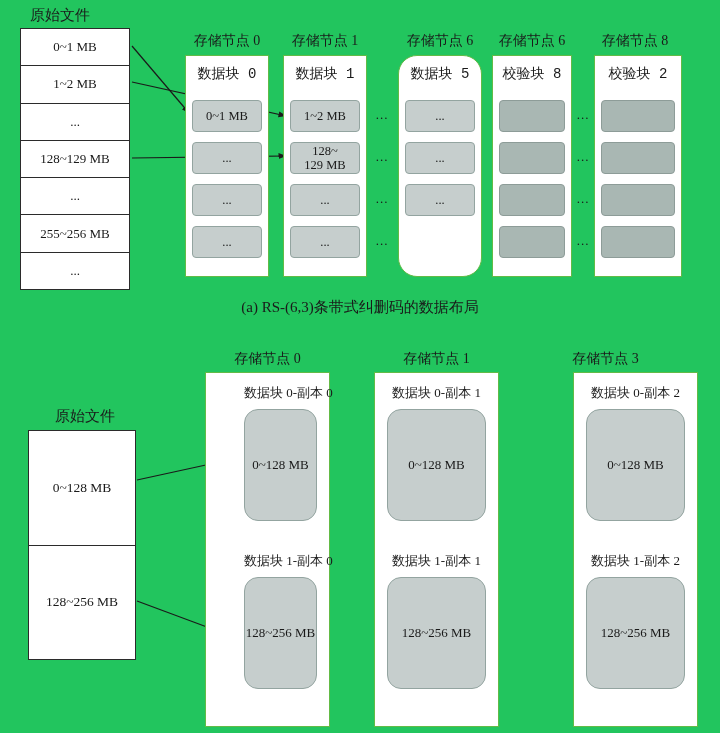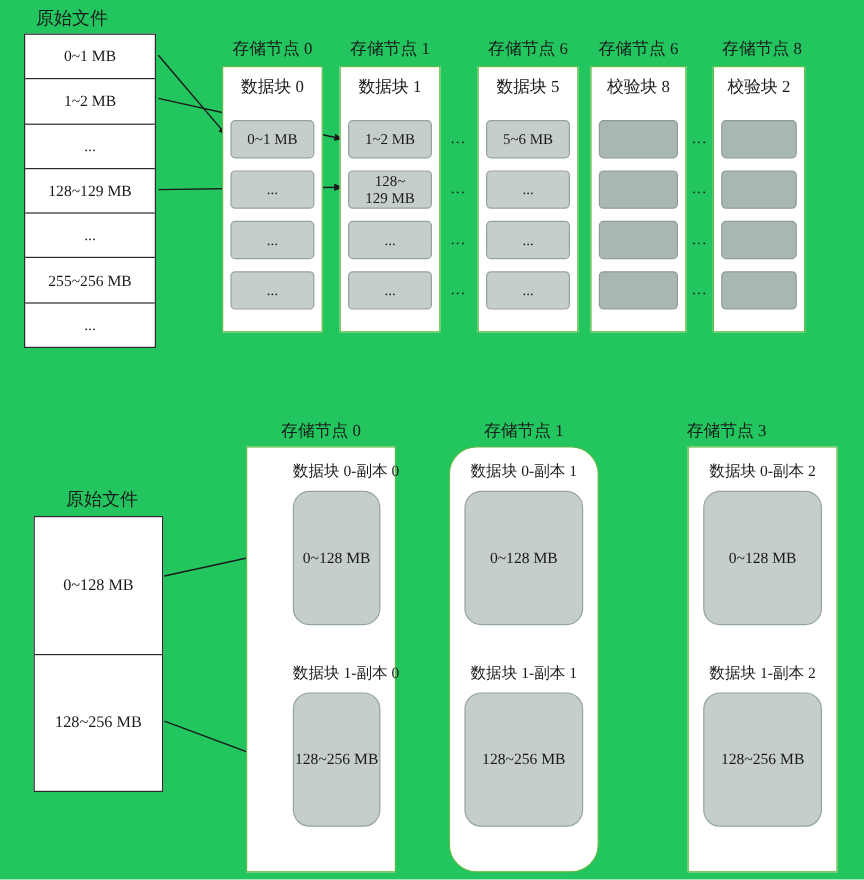--- a/index.html
+++ b/index.html
@@ -9,21 +9,21 @@
   .arrows { position:absolute; left:0; top:0; width:720px; height:733px; pointer-events:none; }
 
   .file-label { position:absolute; font-size:15px; }
   .file-table { position:absolute; border:1px solid #2b2b2b; display:flex; flex-direction:column; background:#fff; }
   .file-row { flex:1; display:flex; align-items:center; justify-content:center; font-size:13px; border-bottom:1px solid #2b2b2b; padding:0 2px; }
   .file-row:last-child { border-bottom:none; }
 
   .node-header { position:absolute; text-align:center; font-size:14px; white-space:nowrap; }
   .node-box { position:absolute; border:1.5px solid var(--node-border,#62bb46); background:#fff; padding:6px; }
   .a-box { top:55px; height:222px; }
-  .block-title { height:24px; line-height:24px; text-align:center; font-size:14px; white-space:nowrap; }
+  .block-title { height:24px; line-height:24px; text-align:center; font-size:14px; white-space:nowrap;font-family:Liberation Mono, monospace; }
   .cells { margin-top:14px; display:flex; flex-direction:column; gap:10px; }
   .cell { height:32px; border-radius:4px; display:flex; align-items:center; justify-content:center;
           font-size:12.5px; text-align:center; white-space:pre-line; line-height:1.15; }
   .cell.data { background:var(--data-fill,#c6cecd); border:1px solid var(--data-border,#93a4a0); }
   .cell.parity { background:var(--parity-fill,#a9b7b3); border:1px solid #8d9c98; }
 
   .dots-col { position:absolute; top:99px; display:flex; flex-direction:column; gap:10px; }
   .dot-row { height:32px; display:flex; align-items:center; justify-content:center; font-size:13px; letter-spacing:1px; }
 
   .caption { position:absolute; text-align:center; font-size:15px; }
@@ -89,24 +89,23 @@
   </div>
 
   <div class="dots-col" style="left:369px; width:26px;">
     <div class="dot-row">...</div>
     <div class="dot-row">...</div>
     <div class="dot-row">...</div>
     <div class="dot-row">...</div>
   </div>
 
   <div class="node-header" style="left:398px; top:32px; width:84px;">存储节点 6</div>
-  <div class="node-box a-box" style="left:398px; width:84px;">
+  <div class="node-box a-box" style="left:398px; width:84px;border-radius:19px;">
     <div class="block-title">数据块 5</div>
     <div class="cells">
-      <div class="cell data">5~6 MB</div>
       <div class="cell data">...</div>
       <div class="cell data">...</div>
       <div class="cell data">...</div>
     </div>
   </div>
 
   <div class="node-header" style="left:492px; top:32px; width:80px;">存储节点 6</div>
   <div class="node-box a-box" style="left:492px; width:80px;">
     <div class="block-title">校验块 8</div>
     <div class="cells">
@@ -118,48 +117,49 @@
   </div>
 
   <div class="dots-col" style="left:572px; width:22px;">
     <div class="dot-row">...</div>
     <div class="dot-row">...</div>
     <div class="dot-row">...</div>
     <div class="dot-row">...</div>
   </div>
 
   <div class="node-header" style="left:594px; top:32px; width:82px;">存储节点 8</div>
-  <div class="node-box a-box" style="left:594px; width:77px;">
+  <div class="node-box a-box" style="left:594px; width:88px;">
     <div class="block-title">校验块 2</div>
     <div class="cells">
       <div class="cell parity"></div>
       <div class="cell parity"></div>
       <div class="cell parity"></div>
       <div class="cell parity"></div>
     </div>
   </div>
 
+  <div class="caption" style="left:80px; top:298px; width:560px;">(a) RS-(6,3)条带式纠删码的数据布局</div>
 
   <div class="file-label" style="left:55px; top:407px;">原始文件</div>
 
   <div class="file-table" style="left:28px; top:430px; width:108px; height:230px;">
     <div class="file-row" style="font-size:13.5px;">0~128 MB</div>
     <div class="file-row" style="font-size:13.5px;">128~256 MB</div>
   </div>
 
   <div class="node-header" style="left:205px; top:350px; width:125px;">存储节点 0</div>
   <div class="node-box b-box" style="left:205px; width:125px;padding-left:38px;">
     <div class="rep-label">数据块 0-副本 0</div>
     <div class="rep-block">0~128 MB</div>
     <div class="rep-label second">数据块 1-副本 0</div>
     <div class="rep-block">128~256 MB</div>
   </div>
 
   <div class="node-header" style="left:374px; top:350px; width:125px;">存储节点 1</div>
-  <div class="node-box b-box" style="left:374px; width:125px;border-radius:23px;">
+  <div class="node-box b-box" style="left:374px; width:125px;">
     <div class="rep-label">数据块 0-副本 1</div>
     <div class="rep-block">0~128 MB</div>
     <div class="rep-label second">数据块 1-副本 1</div>
     <div class="rep-block">128~256 MB</div>
   </div>
 
   <div class="node-header" style="left:543px; top:350px; width:125px;">存储节点 3</div>
   <div class="node-box b-box" style="left:573px; width:125px;">
     <div class="rep-label">数据块 0-副本 2</div>
     <div class="rep-block">0~128 MB</div>

